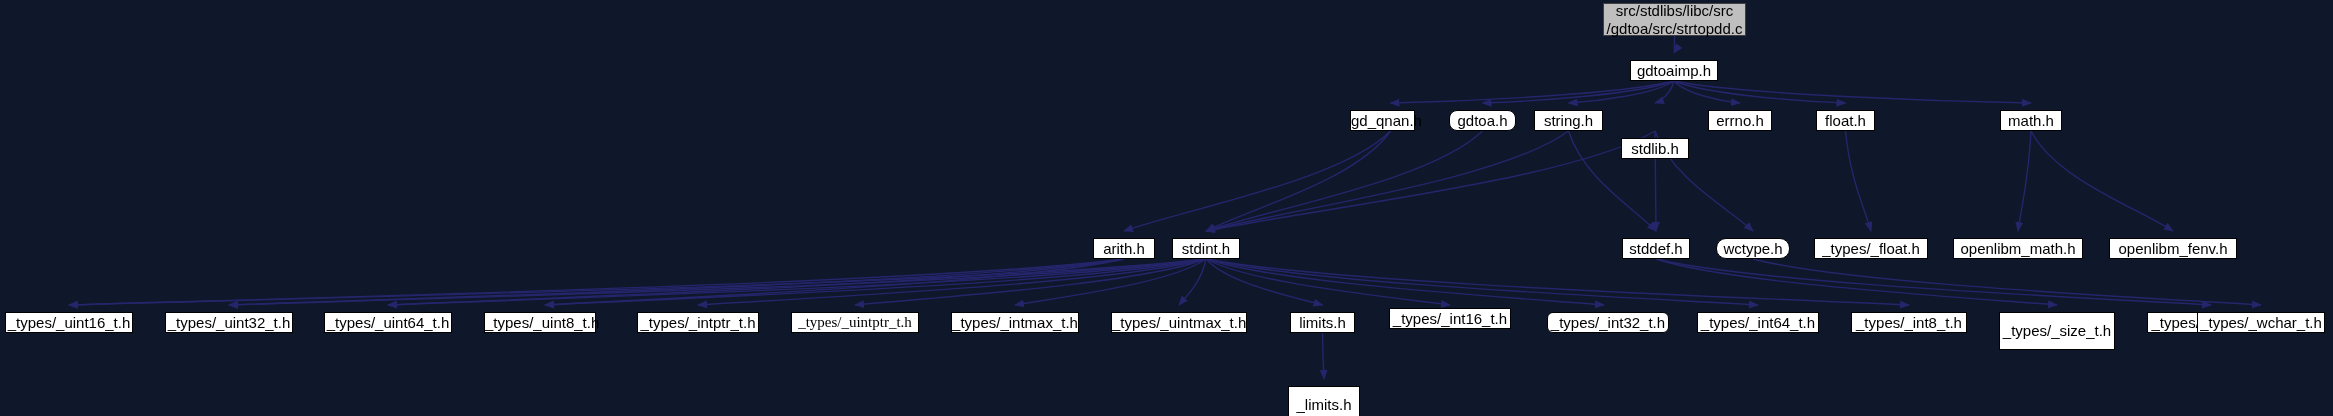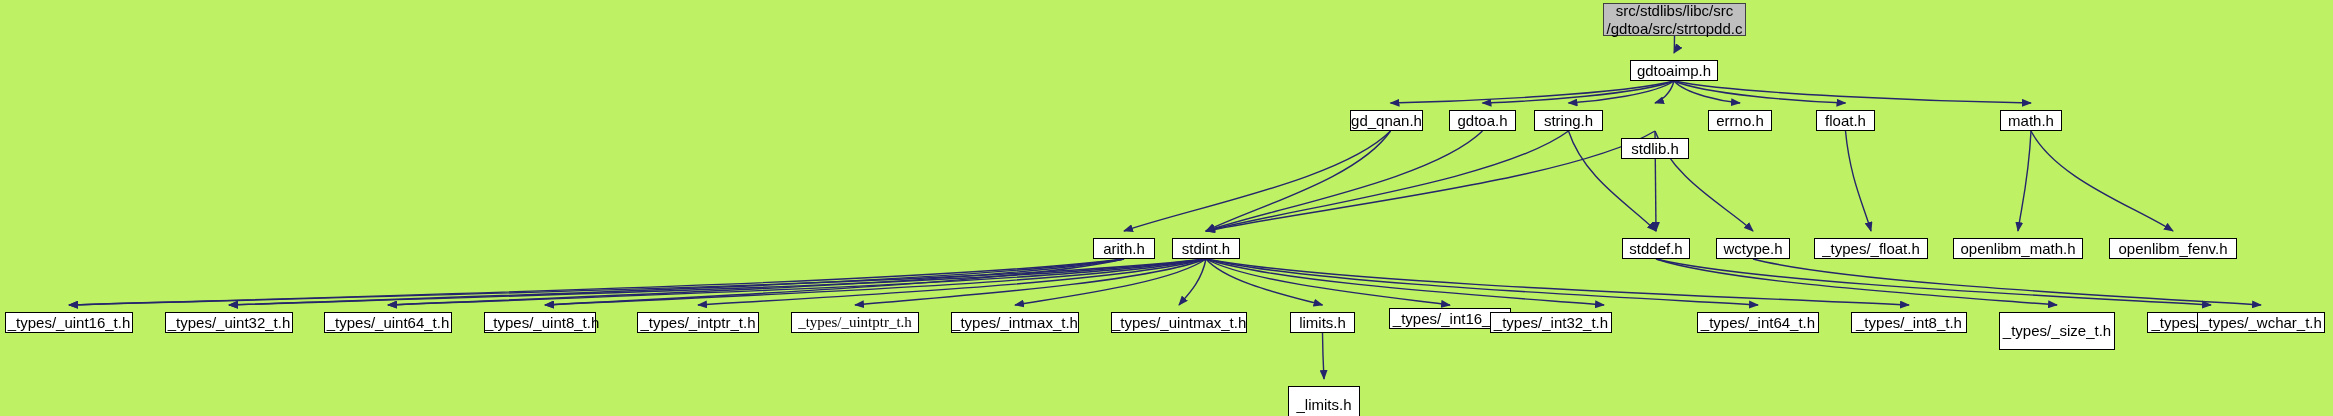--- a/index.html
+++ b/index.html
@@ -4,21 +4,21 @@
 <style>
   html, body {
     margin: 0;
     padding: 0;
     background: #ffffff;
   }
   #graph {
     position: relative;
     width: 2333px;
     height: 416px;
-    background: #bef264;
+    background: #0f172a;
     font-family: "Liberation Sans", sans-serif;
     overflow: hidden;
   }
   #edges {
     position: absolute;
     left: 0;
     top: 0;
     width: 2333px;
     height: 416px;
     pointer-events: none;
@@ -97,45 +97,45 @@
         <path d="M1124,259 C962.9,282.85 479.6,296.1 229,305" fill="none" stroke="#25256b" stroke-width="1.4" marker-end="url(#arrow)"></path>
         <path d="M1124,259 C991.52,282.85 594.08,296.1 388,305" fill="none" stroke="#25256b" stroke-width="1.4" marker-end="url(#arrow)"></path>
         <path d="M1124,259 C1019.78,282.85 707.12,296.1 545,305" fill="none" stroke="#25256b" stroke-width="1.4" marker-end="url(#arrow)"></path>
         <path d="M1322.5,333 C1322.77,356.85 1323.58,370.1 1324,379" fill="none" stroke="#25256b" stroke-width="1.4" marker-end="url(#arrow)"></path>
       </g>
   </svg>
   <div id="nodes">
       <div class="node root" style="left: 1603px; top: 3px; width: 143px; height: 33px;"><span class="lbl">src/stdlibs/libc/src
 /gdtoa/src/strtopdd.c</span></div>
       <div class="node" style="left: 1630px; top: 60px; width: 88px; height: 21px;"><span class="lbl">gdtoaimp.h</span></div>
-      <div class="node" style="left: 1350px; top: 110px; width: 73px; height: 21px;"><span class="lbl">gd_qnan.h</span></div>
-      <div class="node" style="left: 1449px; top: 110px; width: 67px; height: 21px;"><span class="lbl">gdtoa.h</span></div>
+      <div class="node" style="left: 1350px; top: 110px; width: 65px; height: 21px;"><span class="lbl">gd_qnan.h</span></div>
+      <div class="node" style="left: 1449px; top: 110px; width: 67px; height: 21px; border-radius: 8px;"><span class="lbl">gdtoa.h</span></div>
       <div class="node" style="left: 1534px; top: 110px; width: 69px; height: 21px;"><span class="lbl">string.h</span></div>
       <div class="node" style="left: 1621px; top: 110px; width: 68px; height: 21px; margin-top: 28px;"><span class="lbl">stdlib.h</span></div>
       <div class="node" style="left: 1708px; top: 110px; width: 64px; height: 21px;"><span class="lbl">errno.h</span></div>
       <div class="node" style="left: 1816px; top: 110px; width: 59px; height: 21px;"><span class="lbl">float.h</span></div>
       <div class="node" style="left: 2000px; top: 110px; width: 62px; height: 21px;"><span class="lbl">math.h</span></div>
       <div class="node" style="left: 1093px; top: 238px; width: 62px; height: 21px;"><span class="lbl">arith.h</span></div>
       <div class="node" style="left: 1172px; top: 238px; width: 68px; height: 21px;"><span class="lbl">stdint.h</span></div>
       <div class="node" style="left: 1622px; top: 238px; width: 68px; height: 21px;"><span class="lbl">stddef.h</span></div>
-      <div class="node" style="left: 1716px; top: 238px; width: 74px; height: 21px;"><span class="lbl">wctype.h</span></div>
+      <div class="node" style="left: 1716px; top: 238px; width: 74px; height: 21px; border-radius: 10px;"><span class="lbl">wctype.h</span></div>
       <div class="node" style="left: 1814px; top: 238px; width: 114px; height: 21px;"><span class="lbl">_types/_float.h</span></div>
       <div class="node" style="left: 1953px; top: 238px; width: 130px; height: 21px;"><span class="lbl">openlibm_math.h</span></div>
       <div class="node" style="left: 2109px; top: 238px; width: 128px; height: 21px;"><span class="lbl">openlibm_fenv.h</span></div>
       <div class="node" style="left: 5px; top: 312px; width: 128px; height: 21px;"><span class="lbl">_types/_uint16_t.h</span></div>
       <div class="node" style="left: 165px; top: 312px; width: 128px; height: 21px;"><span class="lbl">_types/_uint32_t.h</span></div>
       <div class="node" style="left: 324px; top: 312px; width: 128px; height: 21px;"><span class="lbl">_types/_uint64_t.h</span></div>
       <div class="node" style="left: 484px; top: 312px; width: 112px; height: 21px;"><span class="lbl">_types/_uint8_t.h</span></div>
       <div class="node" style="left: 637px; top: 312px; width: 122px; height: 21px;"><span class="lbl">_types/_intptr_t.h</span></div>
       <div class="node" style="left: 791px; top: 312px; width: 128px; height: 21px; font-family: Liberation Serif, serif;"><span class="lbl">_types/_uintptr_t.h</span></div>
       <div class="node" style="left: 951px; top: 312px; width: 128px; height: 21px;"><span class="lbl">_types/_intmax_t.h</span></div>
       <div class="node" style="left: 1111px; top: 312px; width: 136px; height: 21px;"><span class="lbl">_types/_uintmax_t.h</span></div>
       <div class="node" style="left: 1290px; top: 312px; width: 65px; height: 21px;"><span class="lbl">limits.h</span></div>
       <div class="node" style="left: 1389px; top: 308px; width: 122px; height: 21px;"><span class="lbl">_types/_int16_t.h</span></div>
-      <div class="node" style="left: 1490px; top: 312px; width: 122px; height: 21px;"><span class="lbl">_types/_int32_t.h</span></div>
+      <div class="node" style="left: 1547px; top: 312px; width: 122px; height: 21px; border-radius: 6px;"><span class="lbl">_types/_int32_t.h</span></div>
       <div class="node" style="left: 1697px; top: 312px; width: 122px; height: 21px;"><span class="lbl">_types/_int64_t.h</span></div>
       <div class="node" style="left: 1851px; top: 312px; width: 116px; height: 21px;"><span class="lbl">_types/_int8_t.h</span></div>
       <div class="node" style="left: 1999px; top: 312px; width: 116px; height: 38px;"><span class="lbl">_types/_size_t.h</span></div>
       <div class="node" style="left: 2147px; top: 312px; width: 128px; height: 21px;"><span class="lbl">_types/_ptrdiff_t.h</span></div>
       <div class="node" style="left: 2197px; top: 312px; width: 128px; height: 21px;"><span class="lbl">_types/_wchar_t.h</span></div>
       <div class="node" style="left: 1288px; top: 386px; width: 72px; height: 37px;"><span class="lbl">_limits.h</span></div>
     </div>
 </div>
 
 </body></html>

